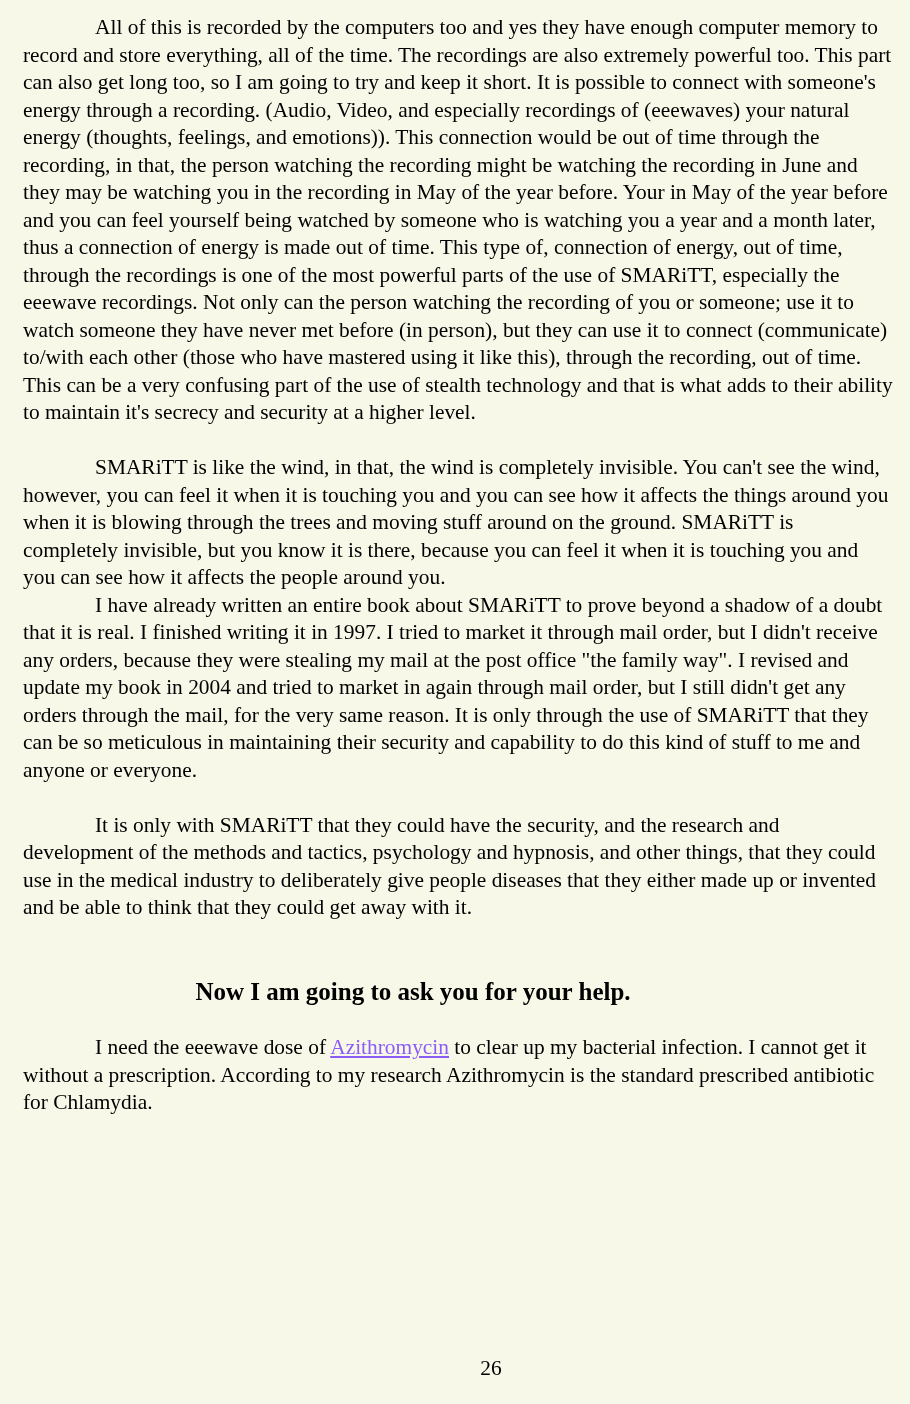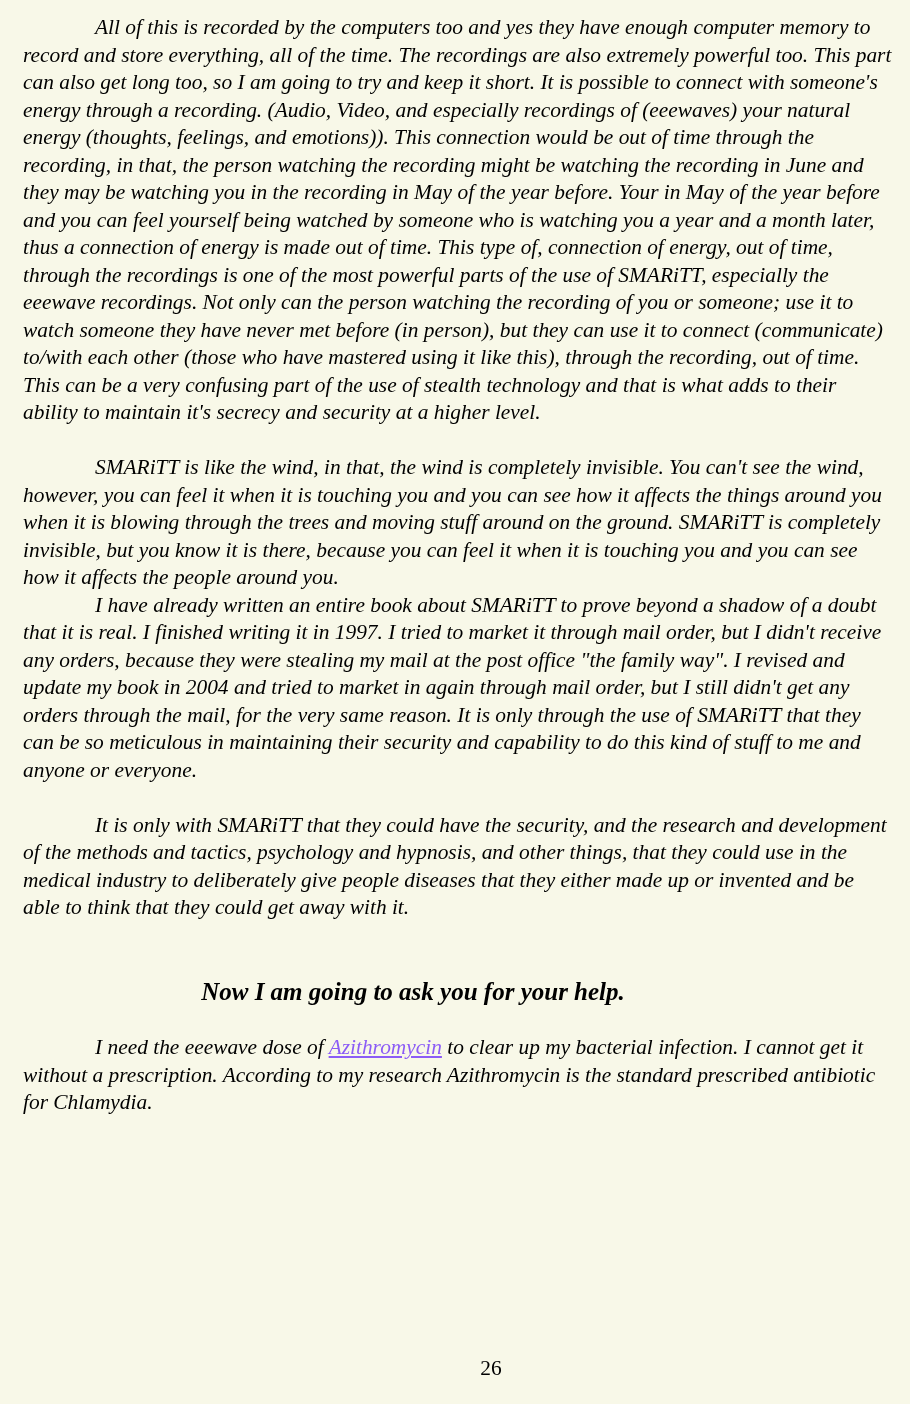--- a/index.html
+++ b/index.html
@@ -19,37 +19,35 @@
     position: absolute;
     left: 23px;
     top: 14px;
     width: 870px;
     font-size: 21.4px;
     line-height: 27.5px;
   }
   .para {
     margin: 0;
     text-indent: 72px;
-    font-style: italic;
   }
   .gap {
     height: 27.5px;
   }
   .gap-lg {
     height: 55px;
   }
   .heading {
     text-align: center;
     font-size: 25px;
     line-height: 30px;
     margin: 0;
     padding-left: 0;
     margin-left: -23px;
     width: 826px;
-    font-style: italic;
   }
   .link {
     color: #8b5cf6;
     text-decoration: underline;
     cursor: pointer;
   }
   .page-number {
     position: absolute;
     left: 0;
     width: 910px;

